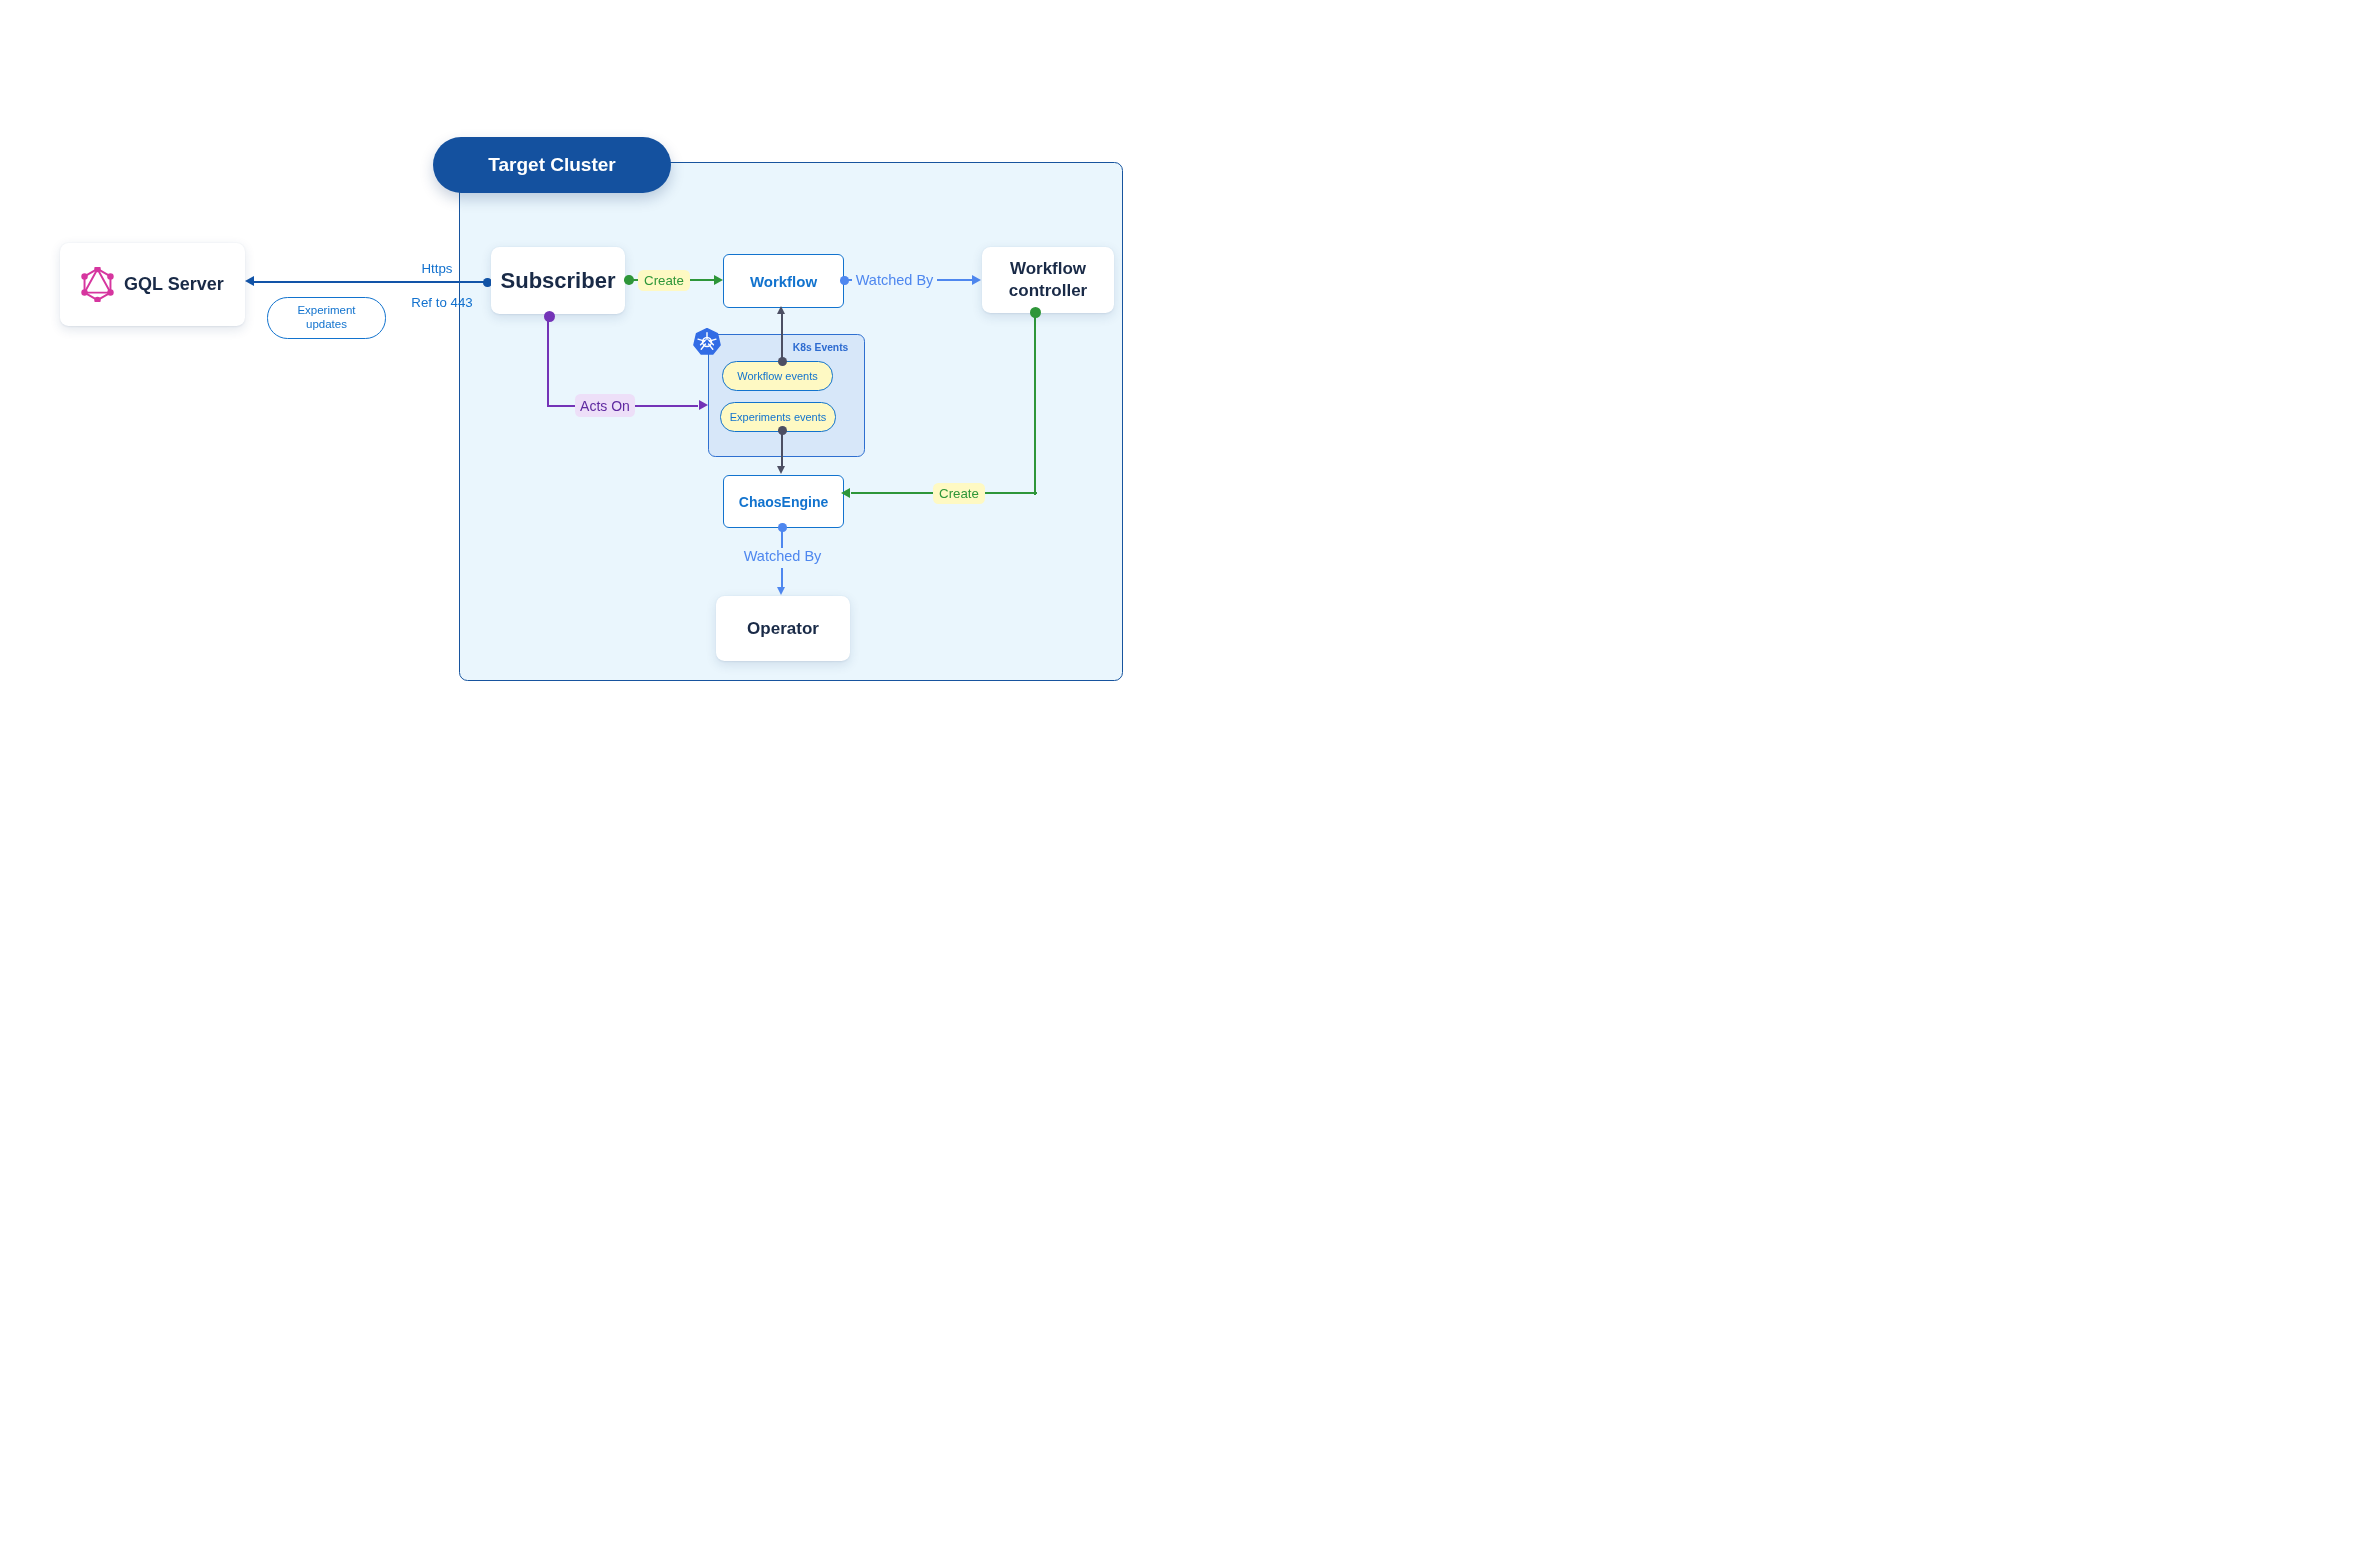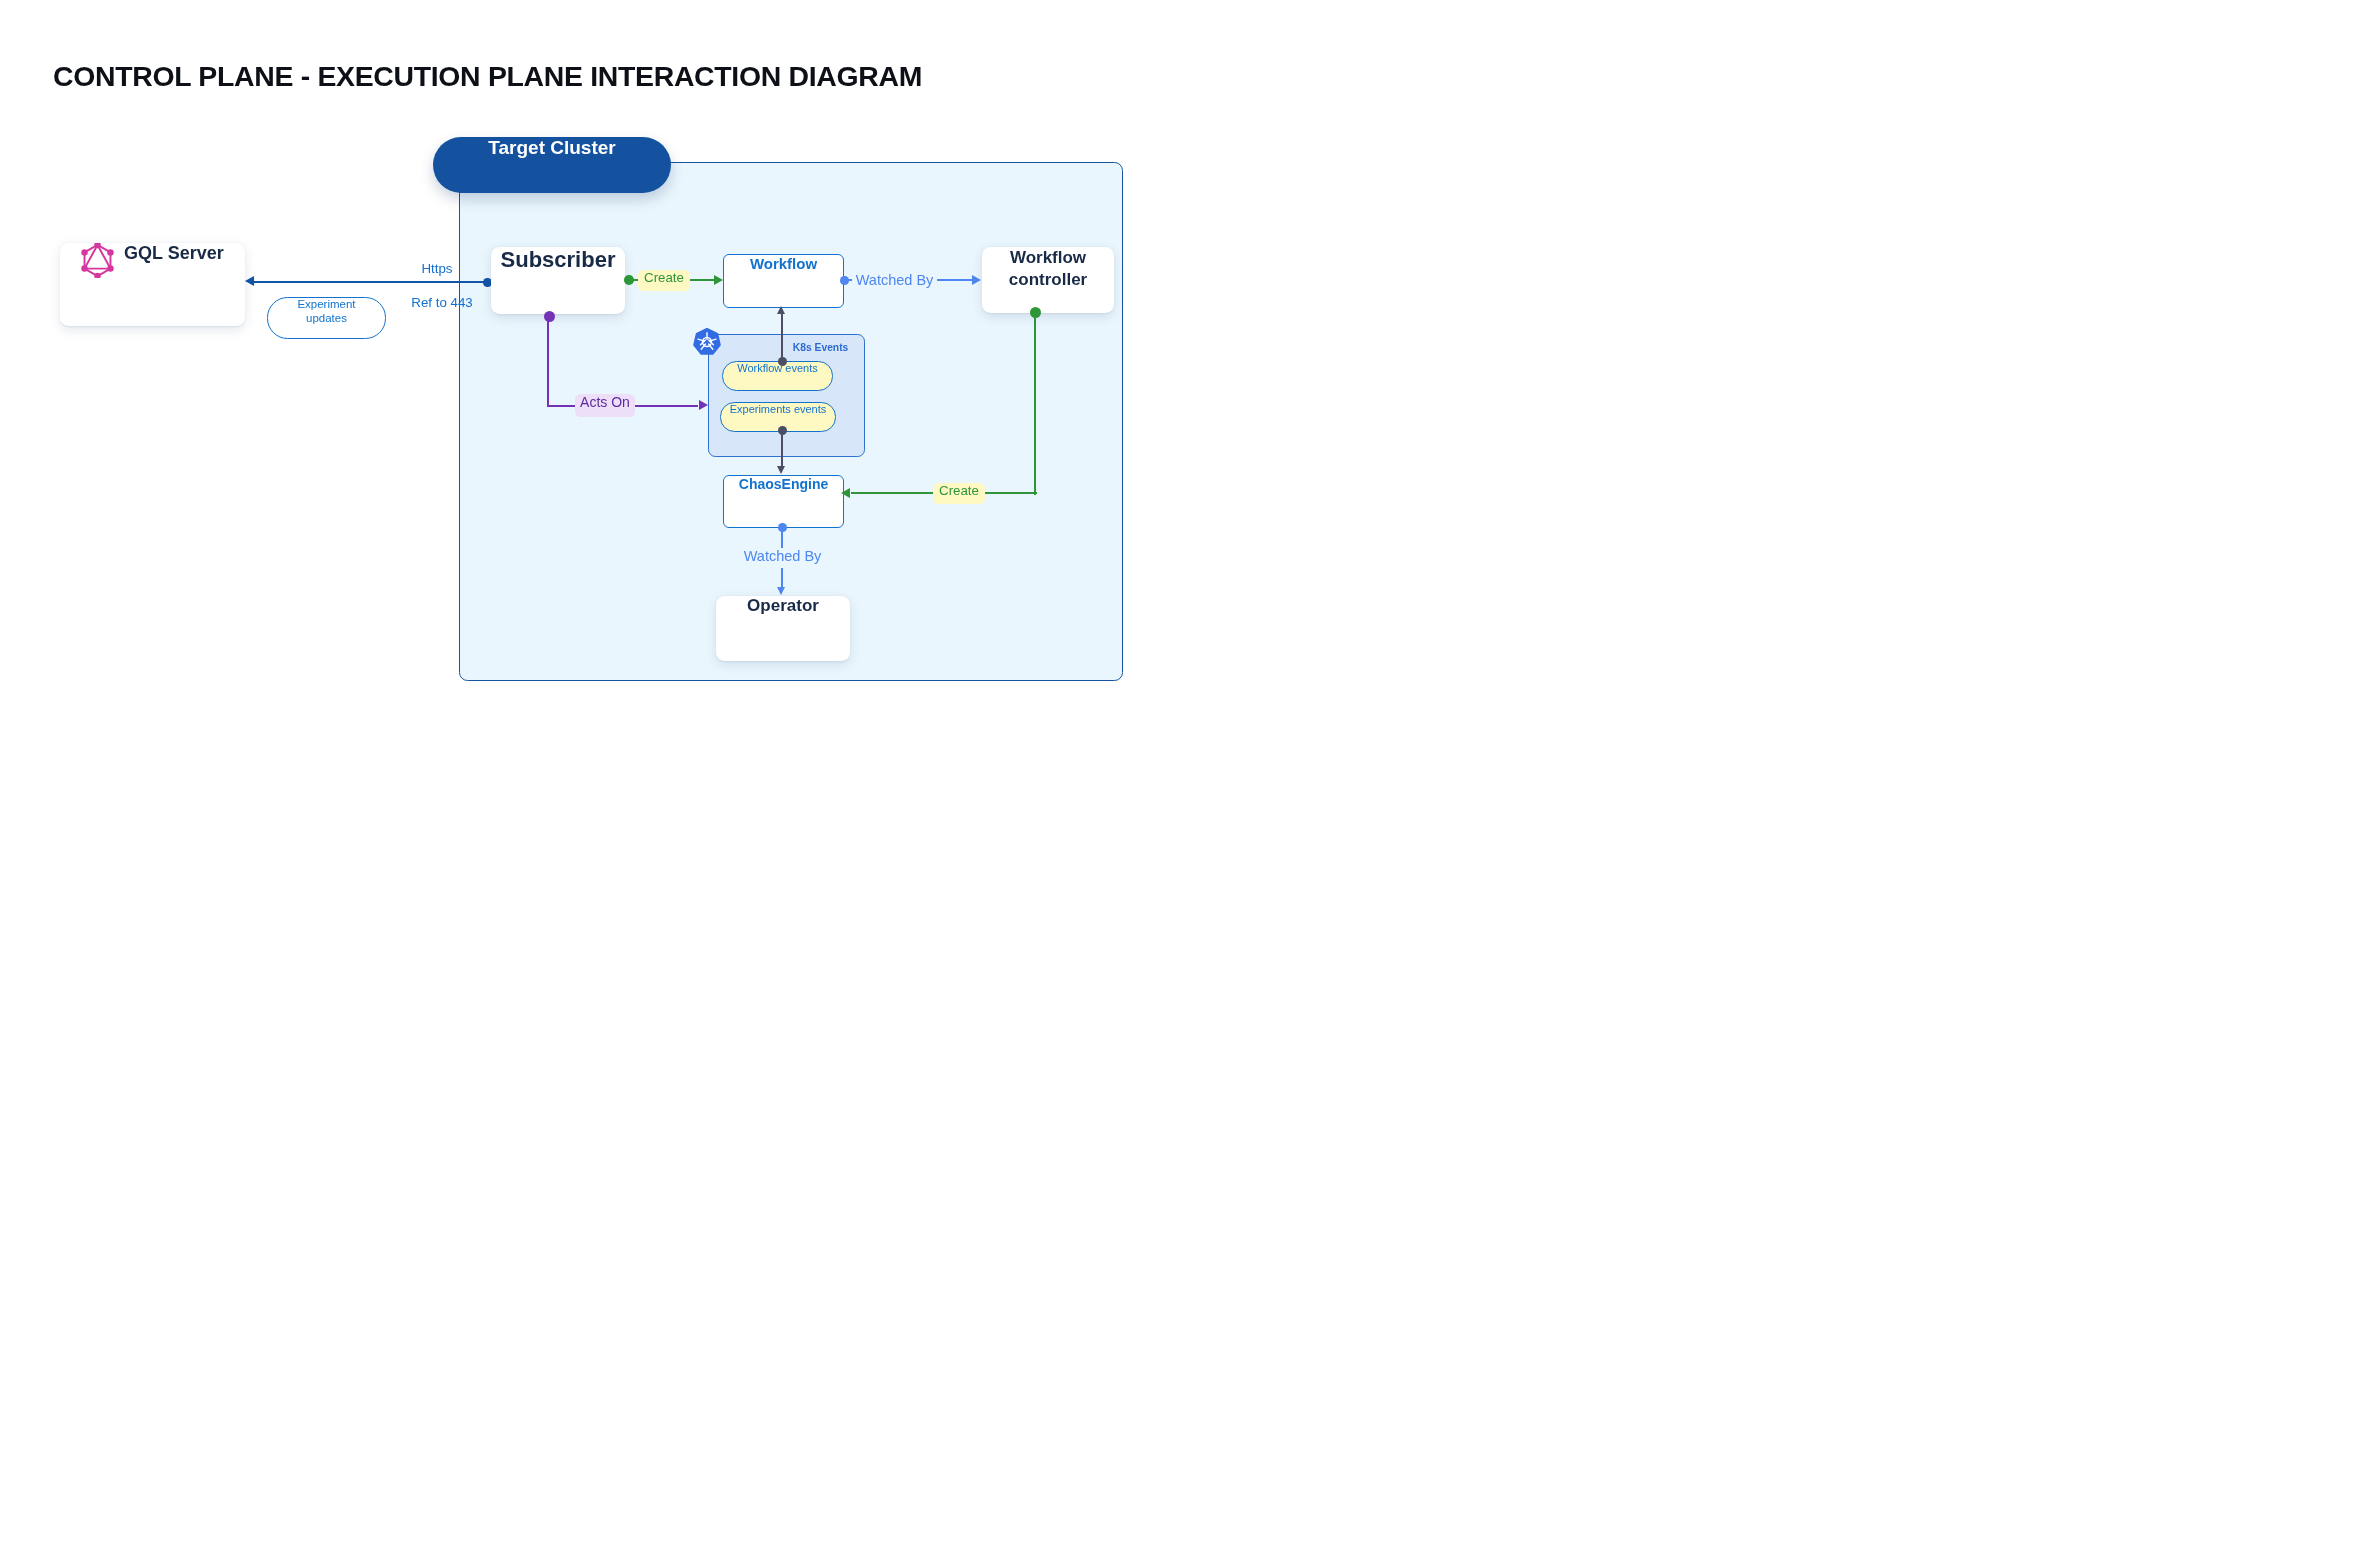--- a/index.html
+++ b/index.html
@@ -1,20 +1,20 @@
 <!DOCTYPE html>
 <html style="font-size:9.7px"><head>
 <meta charset="utf-8">
 <style>
   html,body{margin:0;padding:0;background:#ffffff;}
   body{font-family:"Liberation Sans","DejaVu Sans",sans-serif;}
   #canvas{position:relative;width:1189px;height:771px;background:#fff;overflow:hidden;}
 
   .abs{position:absolute;}
-  .flexc{display:flex;justify-content:center;}
+  .flexc{display:flex;align-items:center;justify-content:center;}
 
   
   .title{left:53px;top:60px;font-size:28.4px;font-weight:bold;color:#0d1117;letter-spacing:-0.3px;white-space:nowrap;}
 
   
   .cluster{left:459px;top:162px;width:662px;height:517px;background:#EAF6FD;
            border:1.8px solid #17549E;border-radius:8.5px;z-index:0;}
 
   
   .tpill{left:433px;top:137px;width:238px;height:56px;background:#14519F;border-radius:28px;
@@ -78,21 +78,20 @@
   .c-lblue{background:#4E87EF;}
   .c-green{background:#2E9639;}
   .c-purple{background:#7433B7;}
   .c-dark{background:#4C4F63;}
 </style>
 </head>
 <body>
 
 <div id="canvas">
 
-  <div class="abs title">CONTROL PLANE - EXECUTION PLANE INTERACTION DIAGRAM</div>
 
   <div class="abs cluster"></div>
   <div class="abs tpill flexc">
     <span>Target Cluster</span>
   </div>
 
   <div class="ah ah-left b-blue" style="left:245px;top:276px;"></div>
   <div class="line c-blue" style="left:253px;top:281px;width:231px;height:2.4px;"></div>
   <div class="dot c-blue" style="left:483px;top:278px;width:8.5px;height:8.5px;z-index:1;"></div>
   <div class="abs oval flexc">

